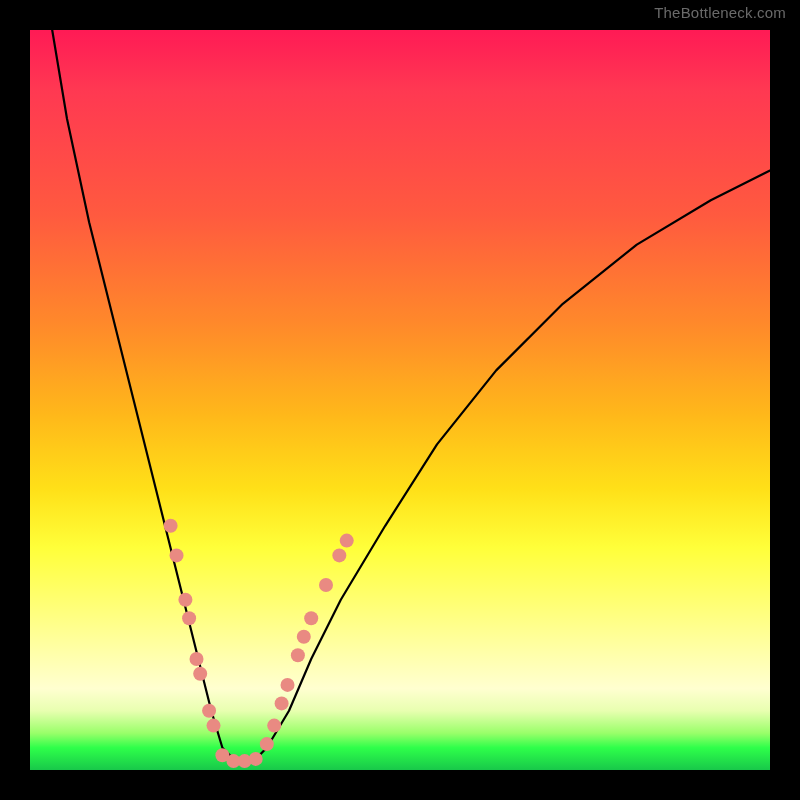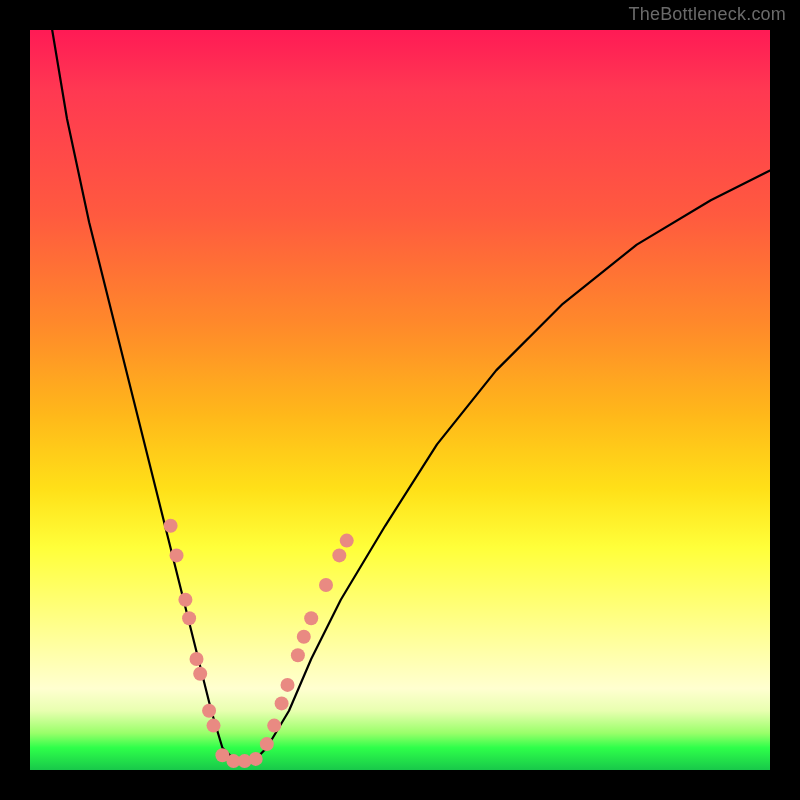--- a/index.html
+++ b/index.html
@@ -41,21 +41,21 @@
       #9aff6a 95%,
       #2eff4a 97%,
       #18c84a 100%
     );
   }
   .watermark {
     position: absolute;
     top: 4px;
     right: 14px;
     color: #6a6a6a;
-    font-size: 18px;
+    font-size: 15px;
     font-weight: 500;
     letter-spacing: 0.2px;
     user-select: none;
   }
   svg.curve {
     position: absolute;
     left: 0;
     top: 0;
     width: 740px;
     height: 740px;

